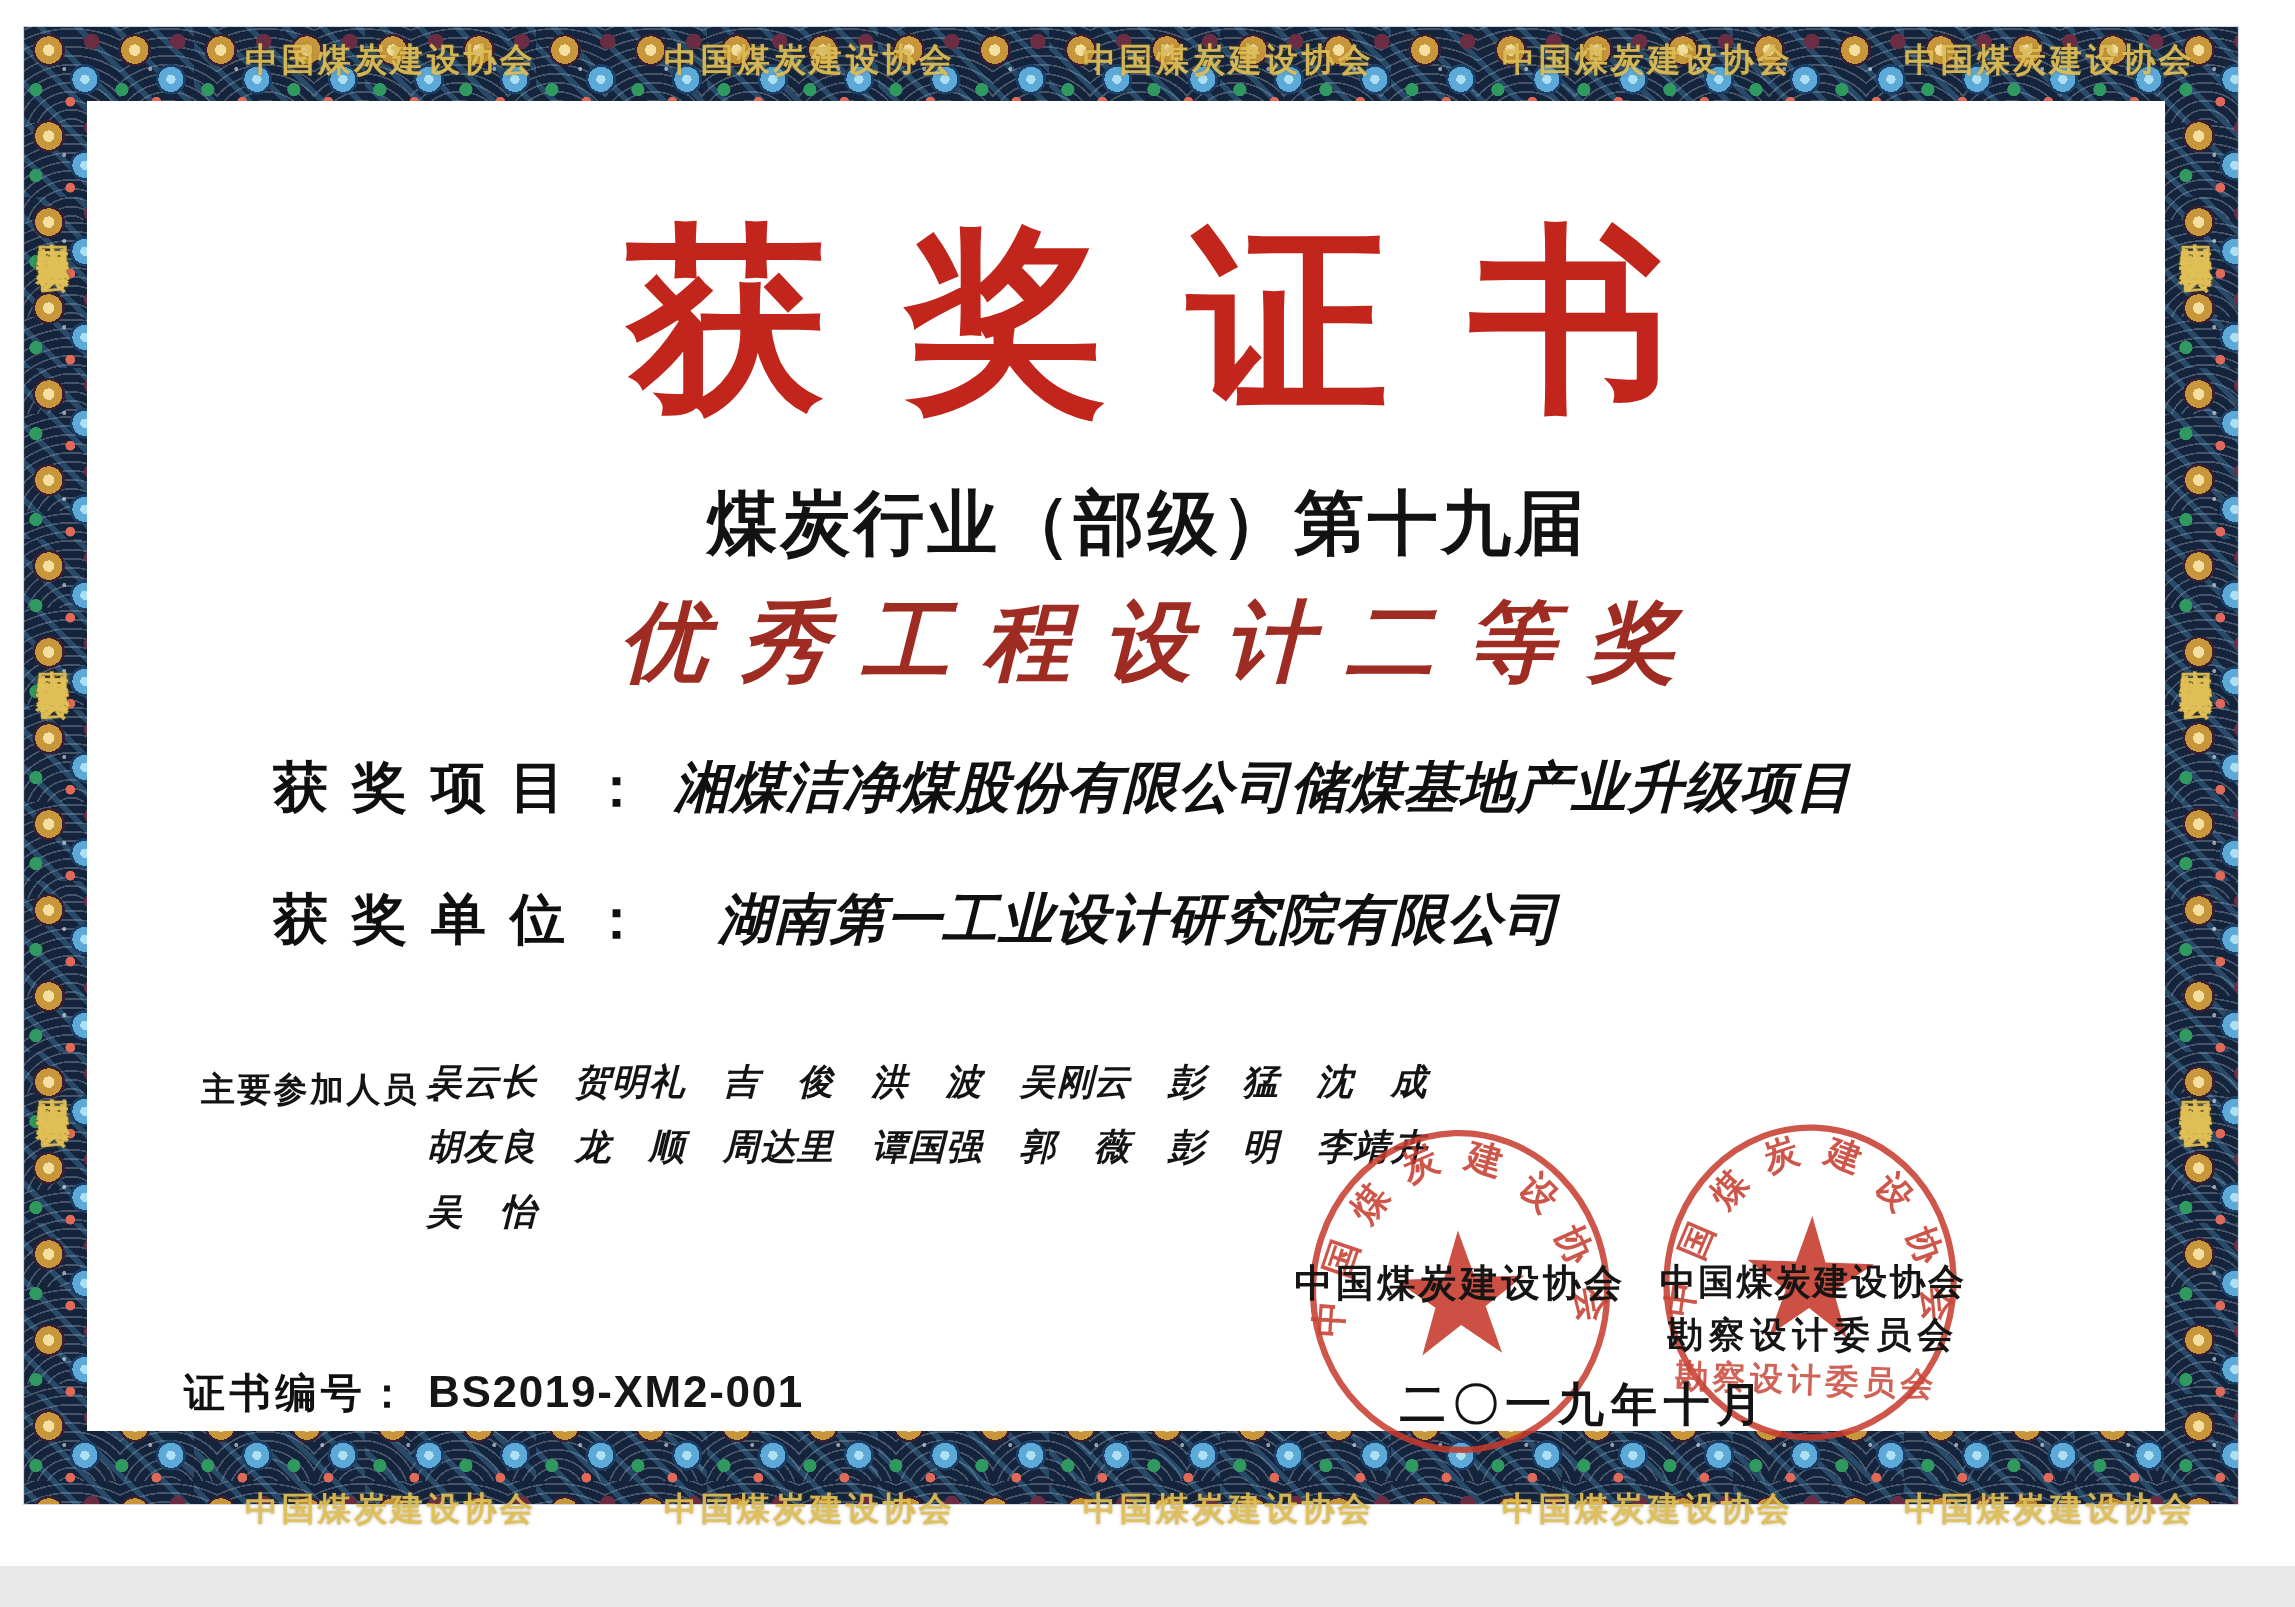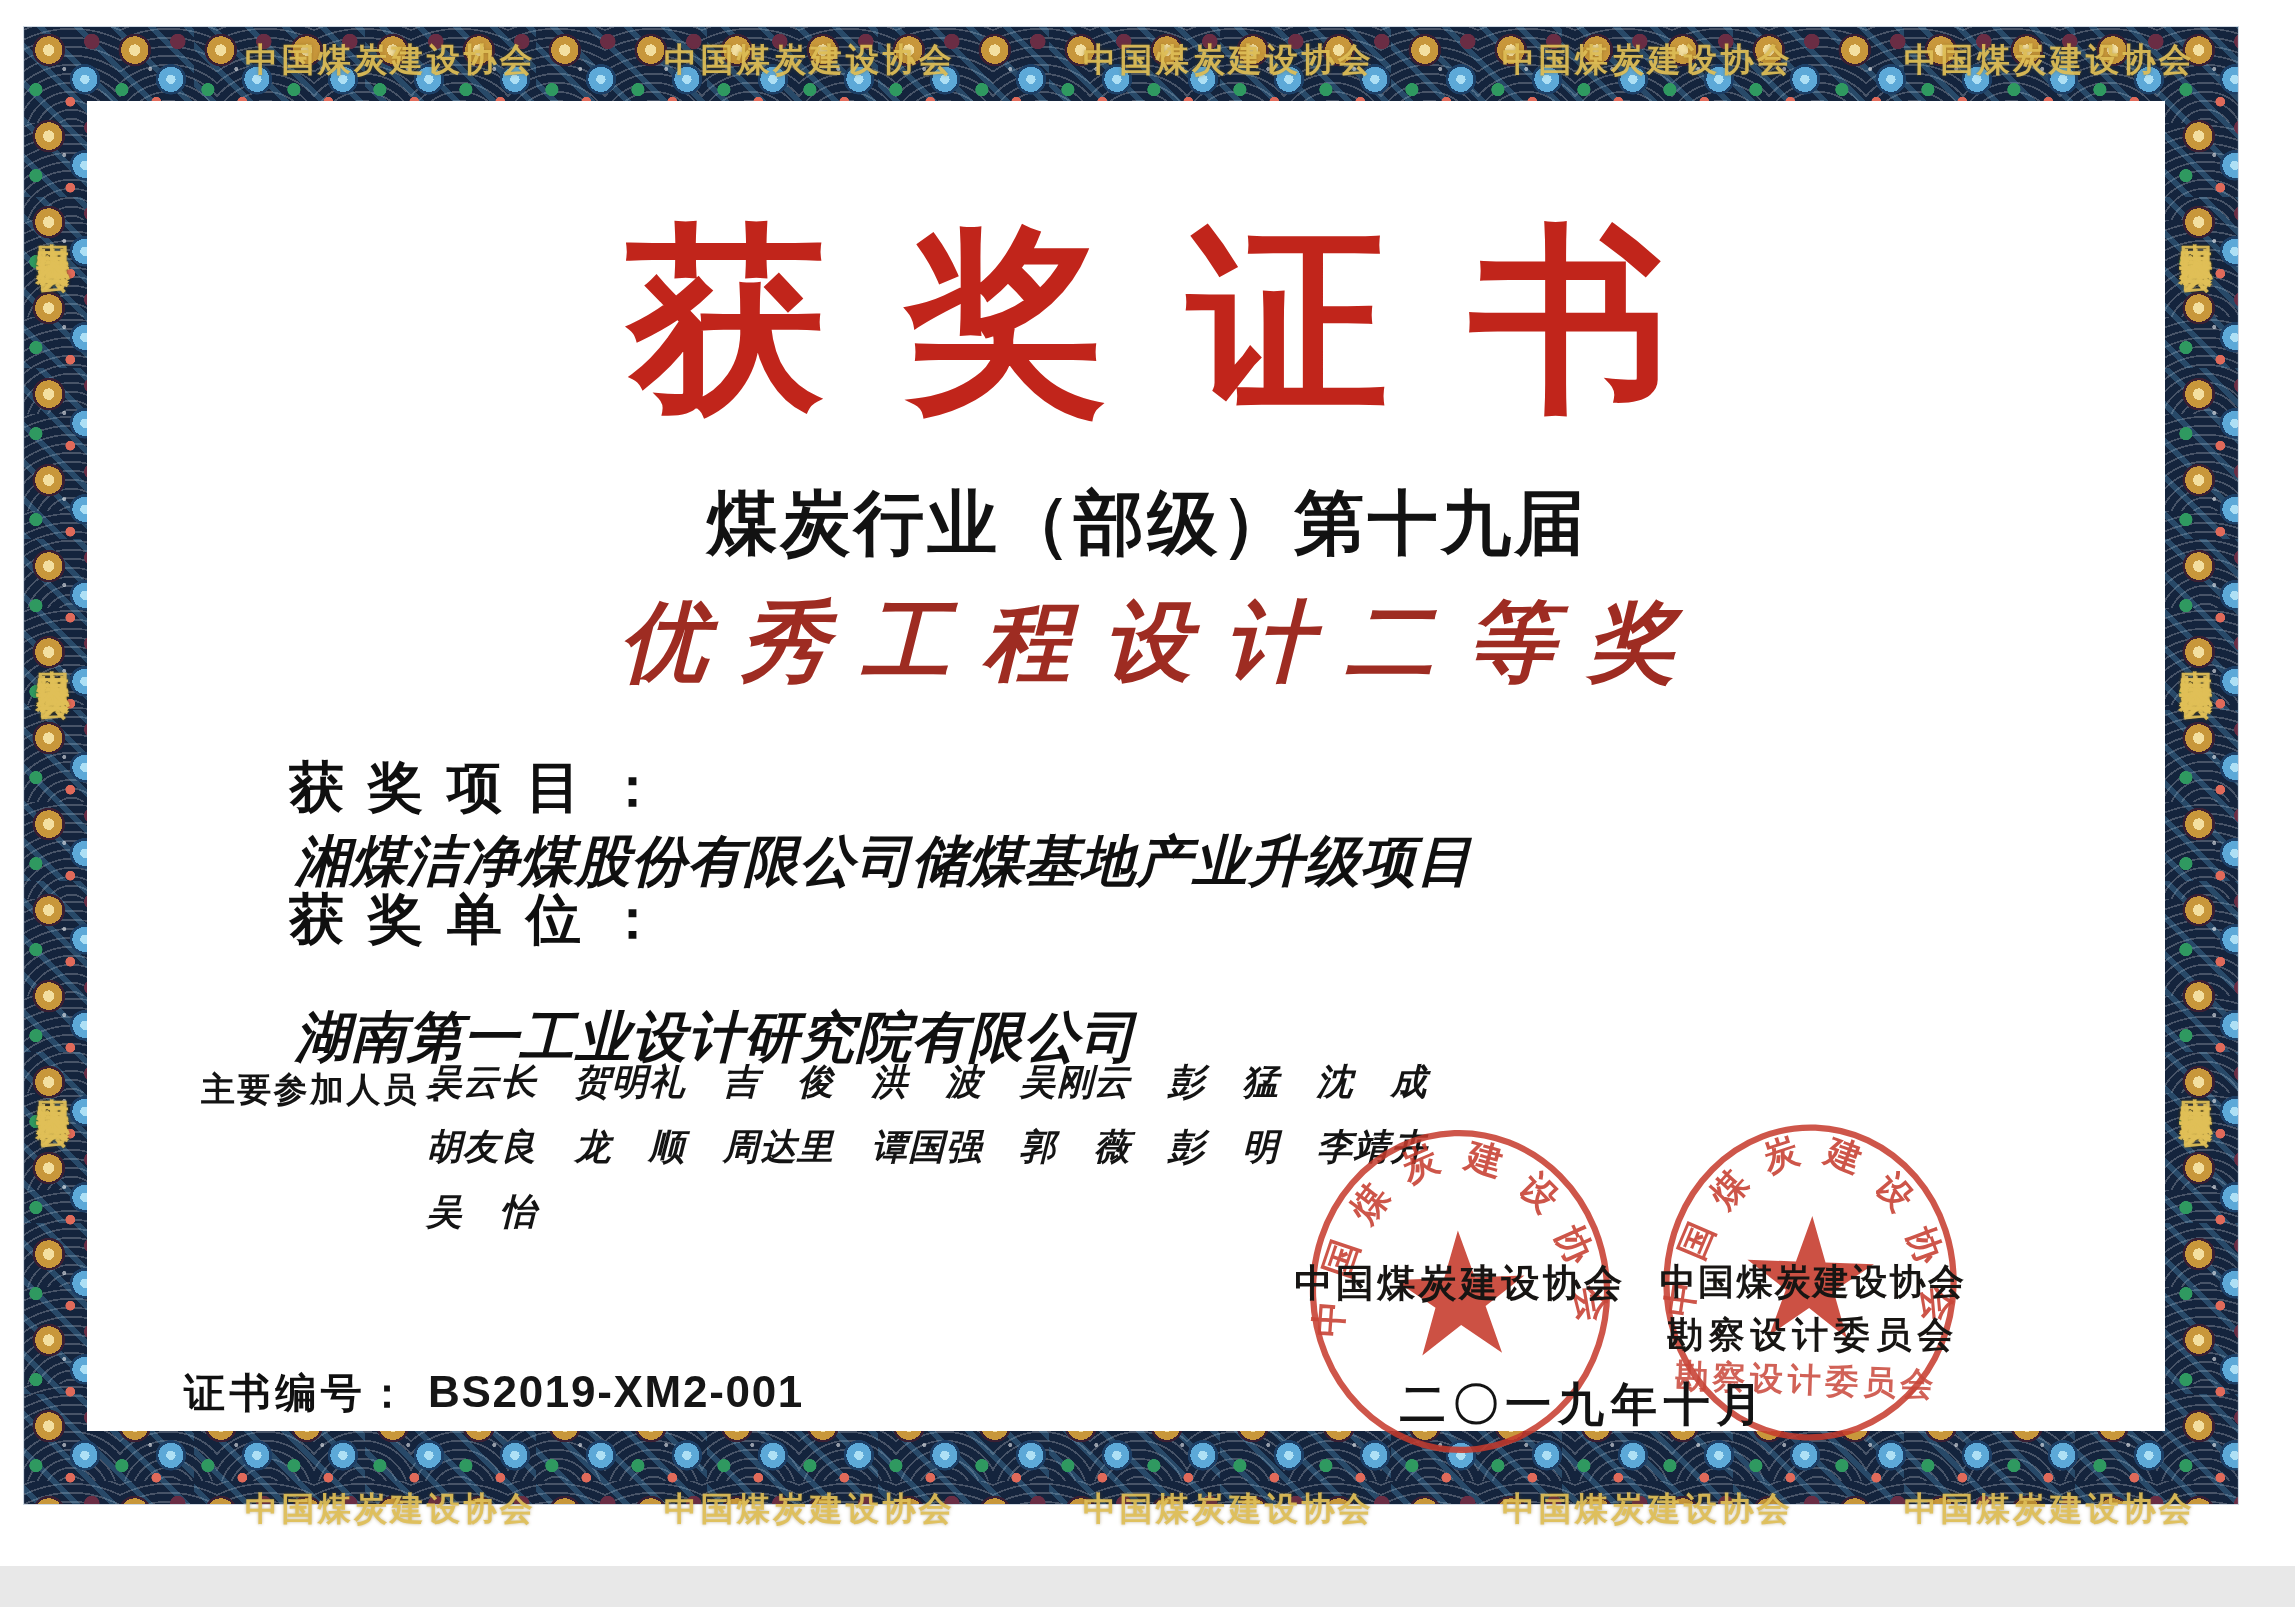--- a/index.html
+++ b/index.html
@@ -55,22 +55,22 @@
     color:#121212;z-index:2;white-space:nowrap;
   }
   .award{
     position:absolute;left:0;right:0;top:583px;
     text-align:center;
     font-size:88px;font-weight:bold;font-style:italic;
     letter-spacing:33px;text-indent:33px;
     color:#9e2c22;z-index:2;white-space:nowrap;
   }
   .kvline{
-    position:absolute;left:289px;z-index:2;
-    display:flex;align-items:flex-start;white-space:nowrap;flex-direction:column;
+    position:absolute;left:273px;z-index:2;
+    display:flex;align-items:flex-end;white-space:nowrap;
   }
   .kvline .k{
     font-family:"Liberation Sans","DejaVu Sans",sans-serif;
     font-size:55px;font-weight:bold;color:#0f0f0f;
     letter-spacing:24px;
   }
   .kvline .v{
     font-size:55px;font-weight:600;font-style:italic;
     color:#101010;letter-spacing:1.1px;margin-left:5.7px;
   }

